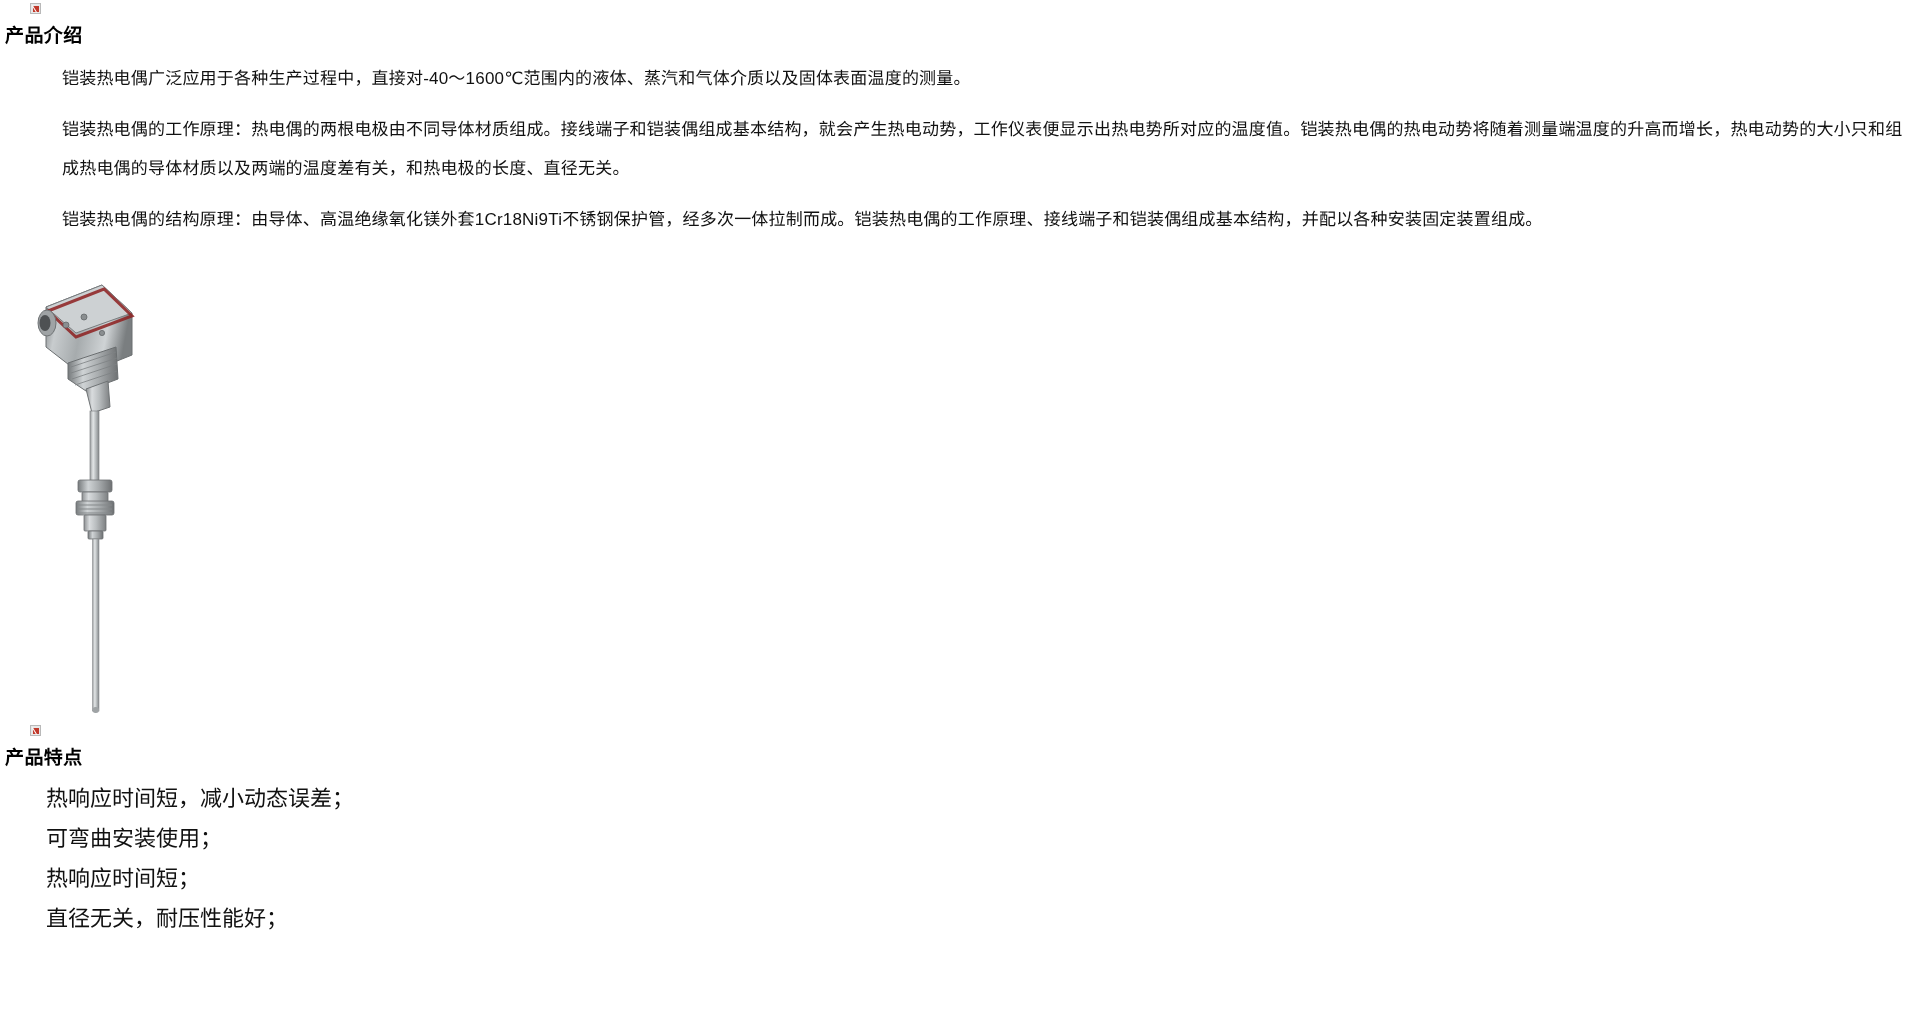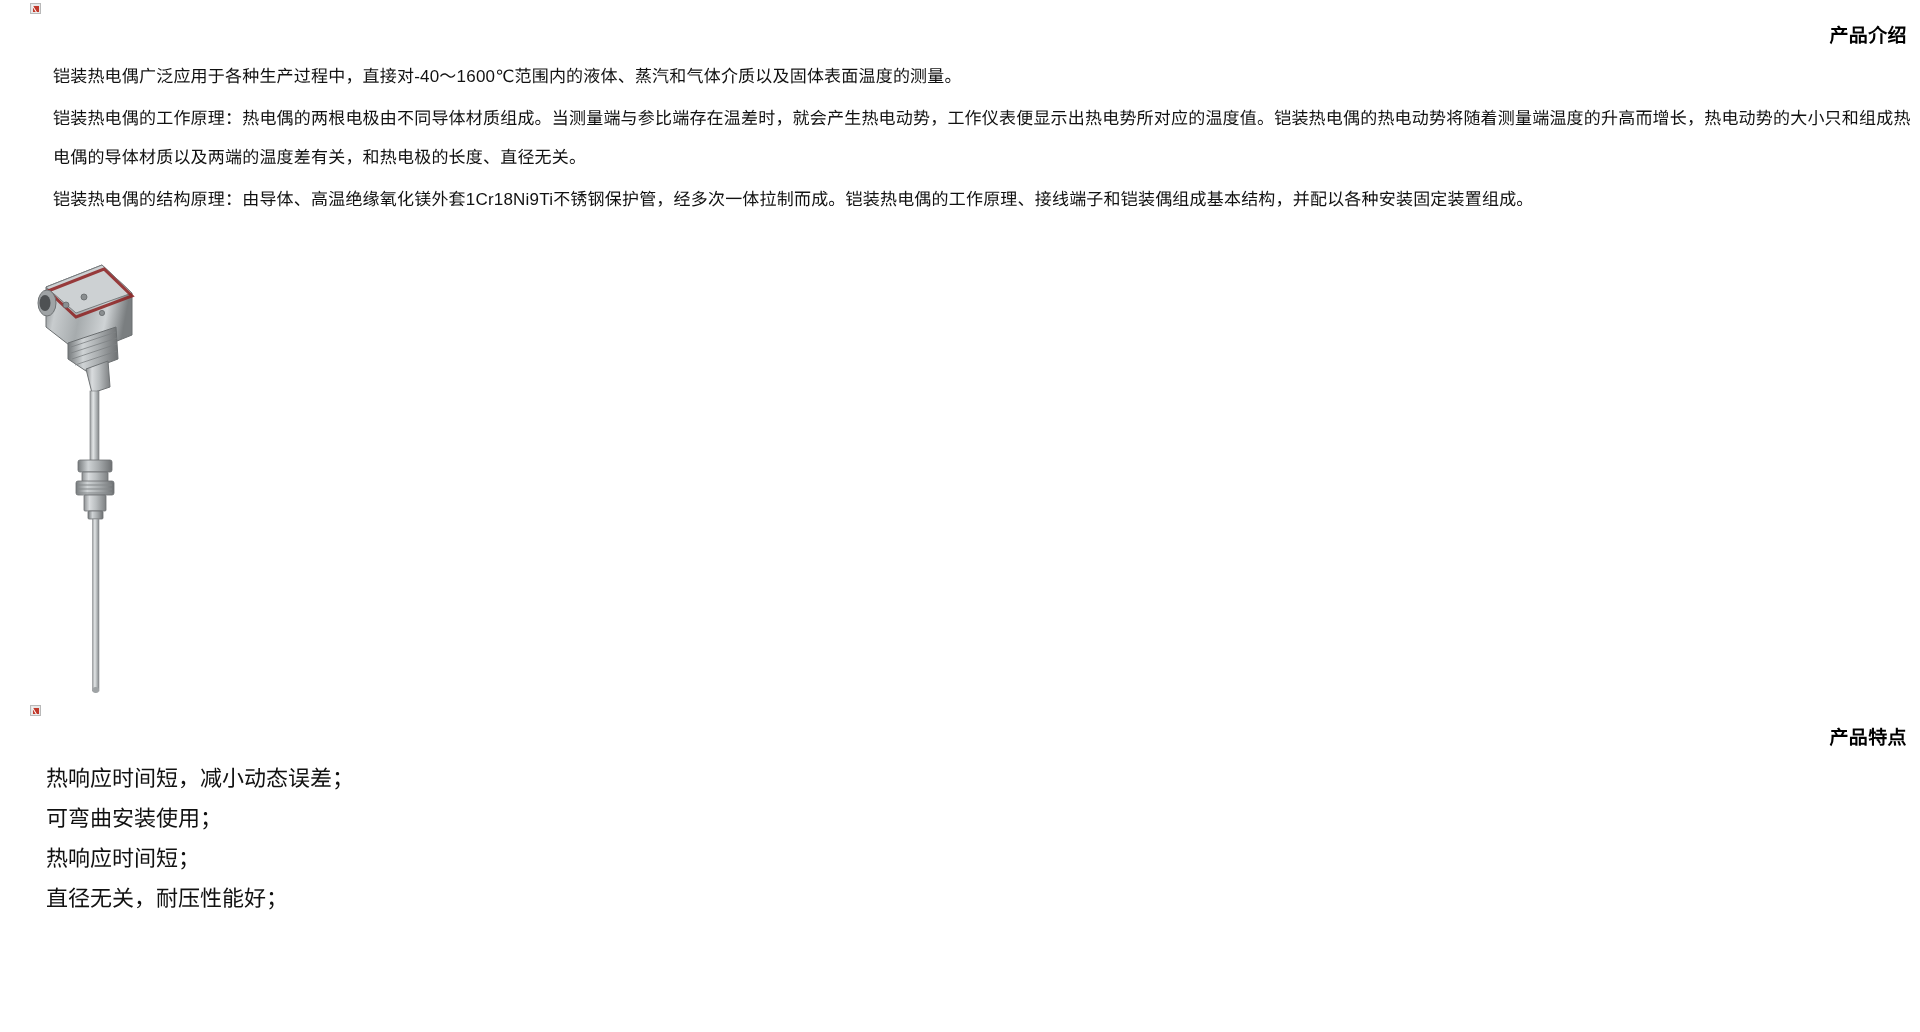--- a/index.html
+++ b/index.html
@@ -55,30 +55,29 @@
   .marker-row {
     padding-left: 30px;
     height: 16px;
     line-height: 16px;
   }
 
   h2.section-title {
     font-size: 19px;
     font-weight: bold;
     margin: 4px 13px 10px 0;
-    padding-left: 28px;
+    padding-left: 5px;
     letter-spacing: 0.4px;
     color: #000000;
-    text-align: right;
   }
 
   p.para {
     font-size: 17px;
     line-height: 39px;
-    margin: 3px;
+    margin: 12px;
     padding-left: 50px;
     letter-spacing: 0.2px;
     white-space: nowrap;
     color: #111111;
   }
   p.para.wrap {
     white-space: normal;
     padding-left: 50px;
     text-indent: 0;
   }
@@ -105,21 +104,21 @@
 
 <div class="page">
 
   <div class="marker-row">
     <span class="broken-img"></span>
   </div>
 
   <h2 class="section-title">产品介绍</h2>
 
   <p class="para">铠装热电偶广泛应用于各种生产过程中，直接对-40～1600℃范围内的液体、蒸汽和气体介质以及固体表面温度的测量。</p>
-  <p class="para wrap">铠装热电偶的工作原理：热电偶的两根电极由不同导体材质组成。当测量端与参比端存在温差时，就会产生热电动势，工作仪表便显示出热电势所对应的温度值。铠装热电偶的热电动势将随着测量端温度的升高而增长，热电动势的大小只和组成热电偶的导体材质以及两端的温度差有关，和热电极的长度、直径无关。</p>
+  <p class="para wrap">铠装热电偶的工作原理：热电偶的两根电极由不同导体材质组成。接线端子和铠装偶组成基本结构，就会产生热电动势，工作仪表便显示出热电势所对应的温度值。铠装热电偶的热电动势将随着测量端温度的升高而增长，热电动势的大小只和组成热电偶的导体材质以及两端的温度差有关，和热电极的长度、直径无关。</p>
   <p class="para">铠装热电偶的结构原理：由导体、高温绝缘氧化镁外套1Cr18Ni9Ti不锈钢保护管，经多次一体拉制而成。铠装热电偶的工作原理、接线端子和铠装偶组成基本结构，并配以各种安装固定装置组成。</p>
 
   <div class="figure">
     <svg class="probe-svg" width="300" height="455" viewBox="0 0 300 455" xmlns="http://www.w3.org/2000/svg">
       <defs>
         <linearGradient id="metal" x1="0" y1="0" x2="1" y2="0">
           <stop offset="0%" stop-color="#8e9193"></stop>
           <stop offset="25%" stop-color="#d9dcde"></stop>
           <stop offset="55%" stop-color="#b9bdbf"></stop>
           <stop offset="100%" stop-color="#7d8082"></stop>

